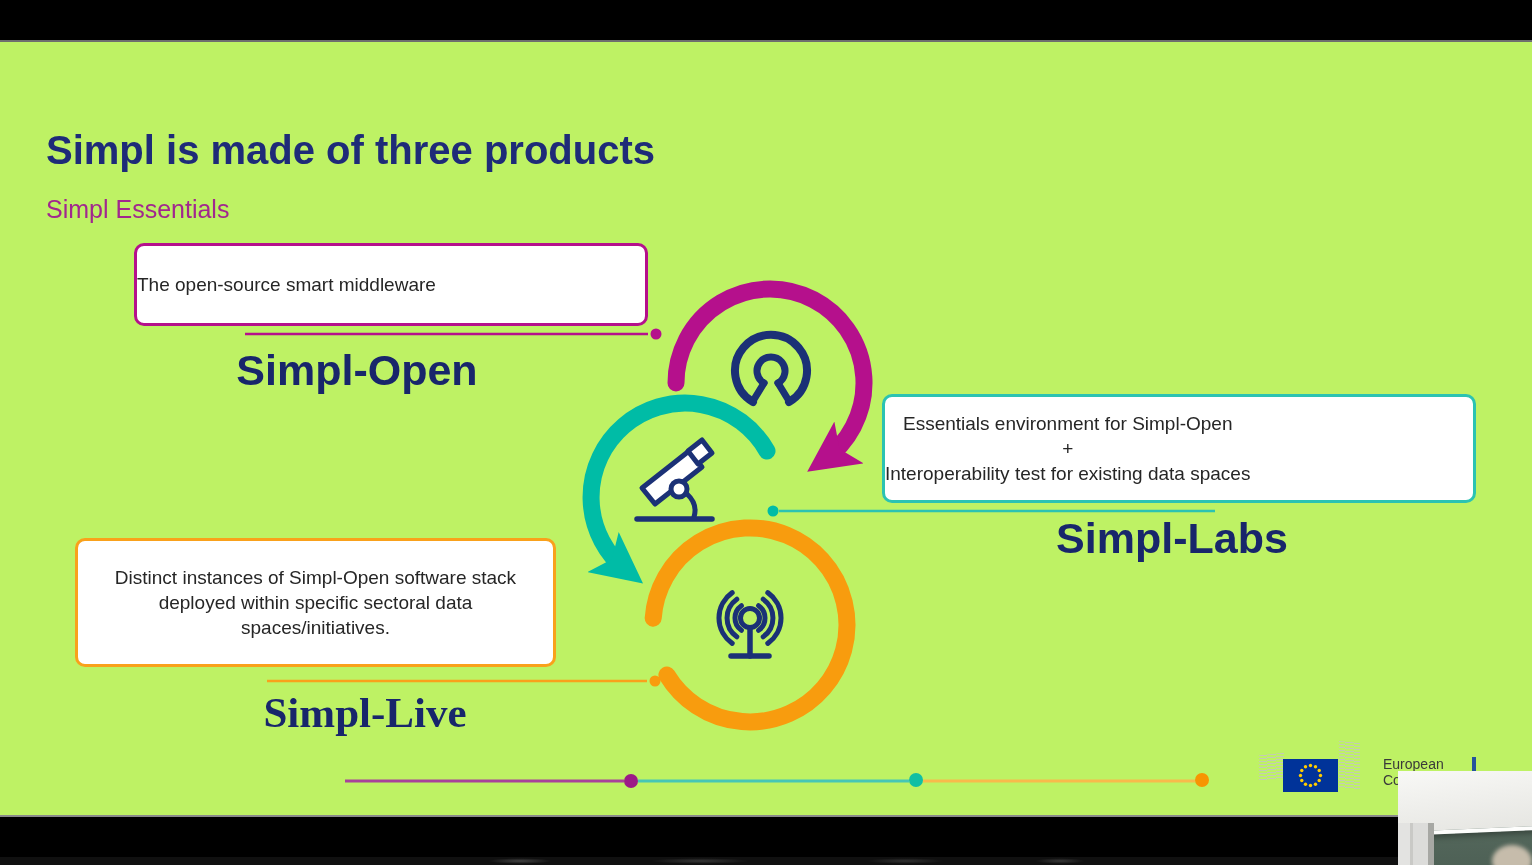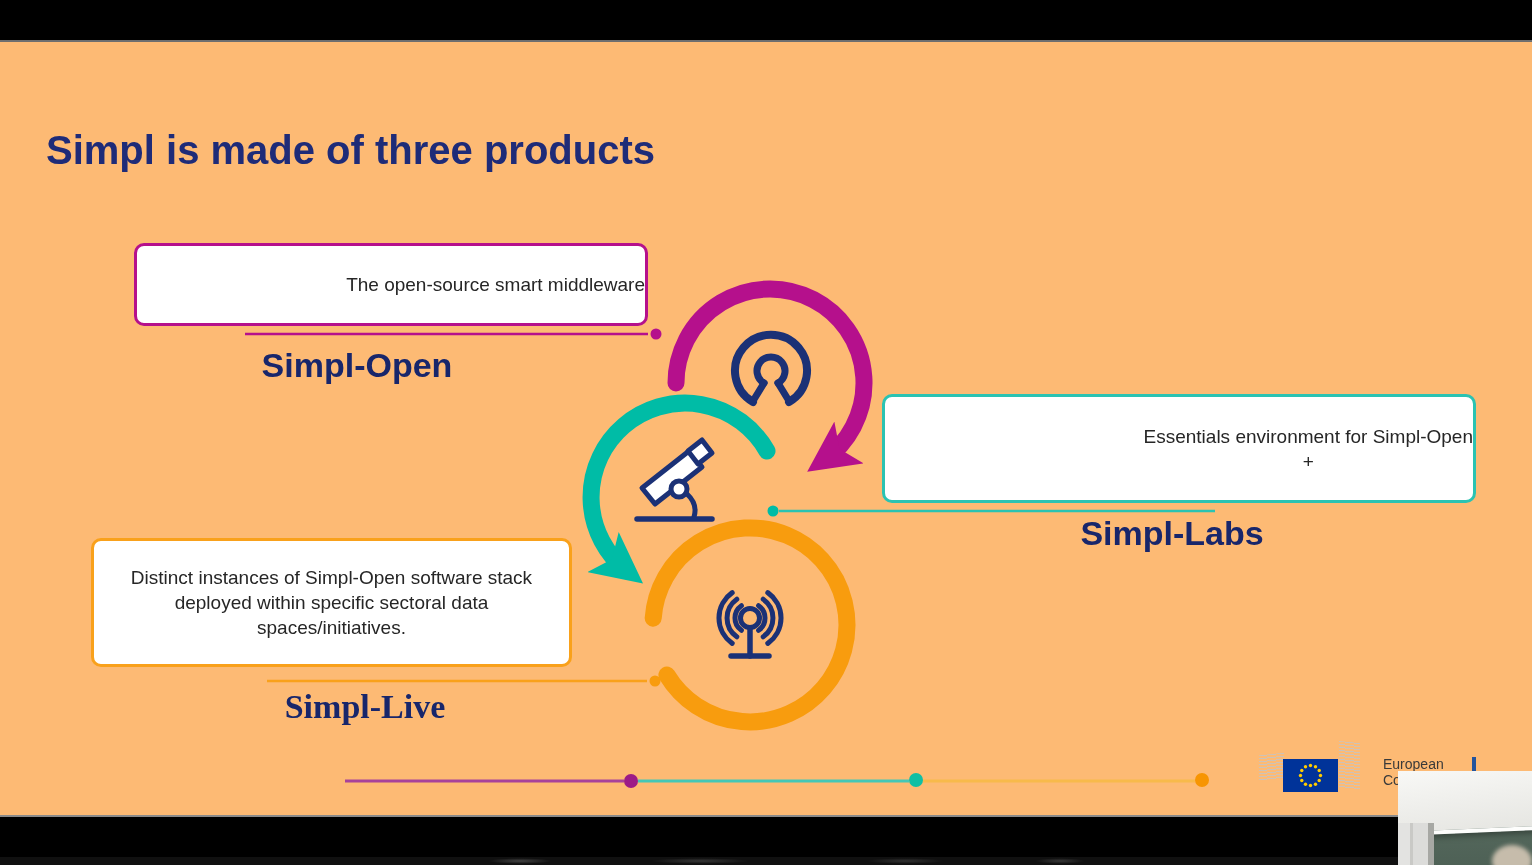--- a/index.html
+++ b/index.html
@@ -1,39 +1,39 @@
 <!DOCTYPE html>
 <html><head>
 <meta charset="utf-8">
 <style>
   html,body{margin:0;padding:0;background:#000;}
   body{width:1532px;height:865px;position:relative;overflow:hidden;
        font-family:"Liberation Sans",sans-serif;}
   .top-bar{position:absolute;left:0;top:0;width:1532px;height:40px;background:#000;
            border-bottom:2px solid #6e6e6e;z-index:5;}
-  .slide{position:absolute;left:0;top:42px;width:1532px;height:773px;background:#fdba74;z-index:1;}
+  .slide{position:absolute;left:0;top:42px;width:1532px;height:773px;background:#bef264;z-index:1;}
   .bottom-bar{position:absolute;left:0;top:815px;width:1532px;height:50px;background:#000;
               border-top:2px solid #8a8a8a;z-index:5;}
   .bottom-strip{position:absolute;left:0;top:857px;width:1532px;height:8px;z-index:6;
     background:
       radial-gradient(ellipse 45px 4px at 520px 4px, rgba(165,165,165,.35), transparent 70%),
       radial-gradient(ellipse 70px 4px at 700px 4px, rgba(150,150,150,.30), transparent 70%),
       radial-gradient(ellipse 55px 4px at 905px 4px, rgba(140,140,140,.28), transparent 70%),
       radial-gradient(ellipse 35px 4px at 1060px 4px, rgba(150,150,150,.30), transparent 70%),
       #101010;}
   .title{position:absolute;left:46px;top:86px;font-size:40px;font-weight:bold;color:#1E2B78;}
   .subtitle{position:absolute;left:46px;top:153px;font-size:25px;color:#A1278E;}
 
-  .pbox{position:absolute;border-radius:10px;display:flex;align-items:center;justify-content:flex-end;
+  .pbox{position:absolute;border-radius:10px;display:flex;align-items:center;justify-content:flex-start;
         text-align:center;color:#262626;font-size:19px;line-height:25px;background:#fff;}
   .box-open{left:134px;top:201px;width:508px;height:77px;border:3.5px solid #B5108C;}
   .box-labs{left:882px;top:352px;width:588px;height:103px;border:3.5px solid #2BC3B2;}
-  .box-live{left:75px;top:496px;width:481px;height:129px;border:3.5px solid #F9A11B;padding:0 22px;box-sizing:border-box;margin-left:16px;}
+  .box-live{left:75px;top:496px;width:481px;height:129px;border:3.5px solid #F9A11B;padding:0 22px;box-sizing:border-box;}
 
-  .plabel{position:absolute;width:320px;text-align:center;font-size:34px;font-weight:bold;color:#18266B;}
+  .plabel{position:absolute;width:320px;text-align:center;font-size:43px;font-weight:bold;color:#18266B;}
   .label-open{left:197px;top:304px;}
   .label-labs{left:1012px;top:472px;text-align:center;}
   .label-live{left:205px;top:646px;font-family:Liberation Serif, serif;}
 
   .diagram-svg{position:absolute;left:0;top:-42px;width:1532px;height:865px;pointer-events:none;}
 
   
   .eu-logo{position:absolute;left:1255px;top:698px;width:240px;height:60px;text-decoration:underline;}
   .wing{position:absolute;opacity:.85;
         background:repeating-linear-gradient(to bottom,#c4c4c4 0 1px,transparent 1px 3px);}
@@ -55,29 +55,31 @@
           background:#c6bcab;filter:blur(2px);}
 </style>
 </head>
 <body>
 
 <div class="top-bar"></div>
 
 <div class="slide">
 
   <div class="title">Simpl is made of three products</div>
+  <div class="subtitle">Simpl Essentials</div>
 
   <div class="pbox box-open">
     <span>The open-source smart middleware</span>
   </div>
 
   <div class="pbox box-labs">
     <span>
       <span>Essentials environment for Simpl-Open</span><br>
       <span>+</span><br>
+      <span>Interoperability test for existing data spaces</span>
     </span>
   </div>
 
   <div class="pbox box-live">
     <span>Distinct instances of Simpl-Open software stack deployed within specific sectoral data spaces/initiatives.</span>
   </div>
 
   <div class="plabel label-open">Simpl-Open</div>
   <div class="plabel label-labs">Simpl-Labs</div>
   <div class="plabel label-live">Simpl-Live</div>

